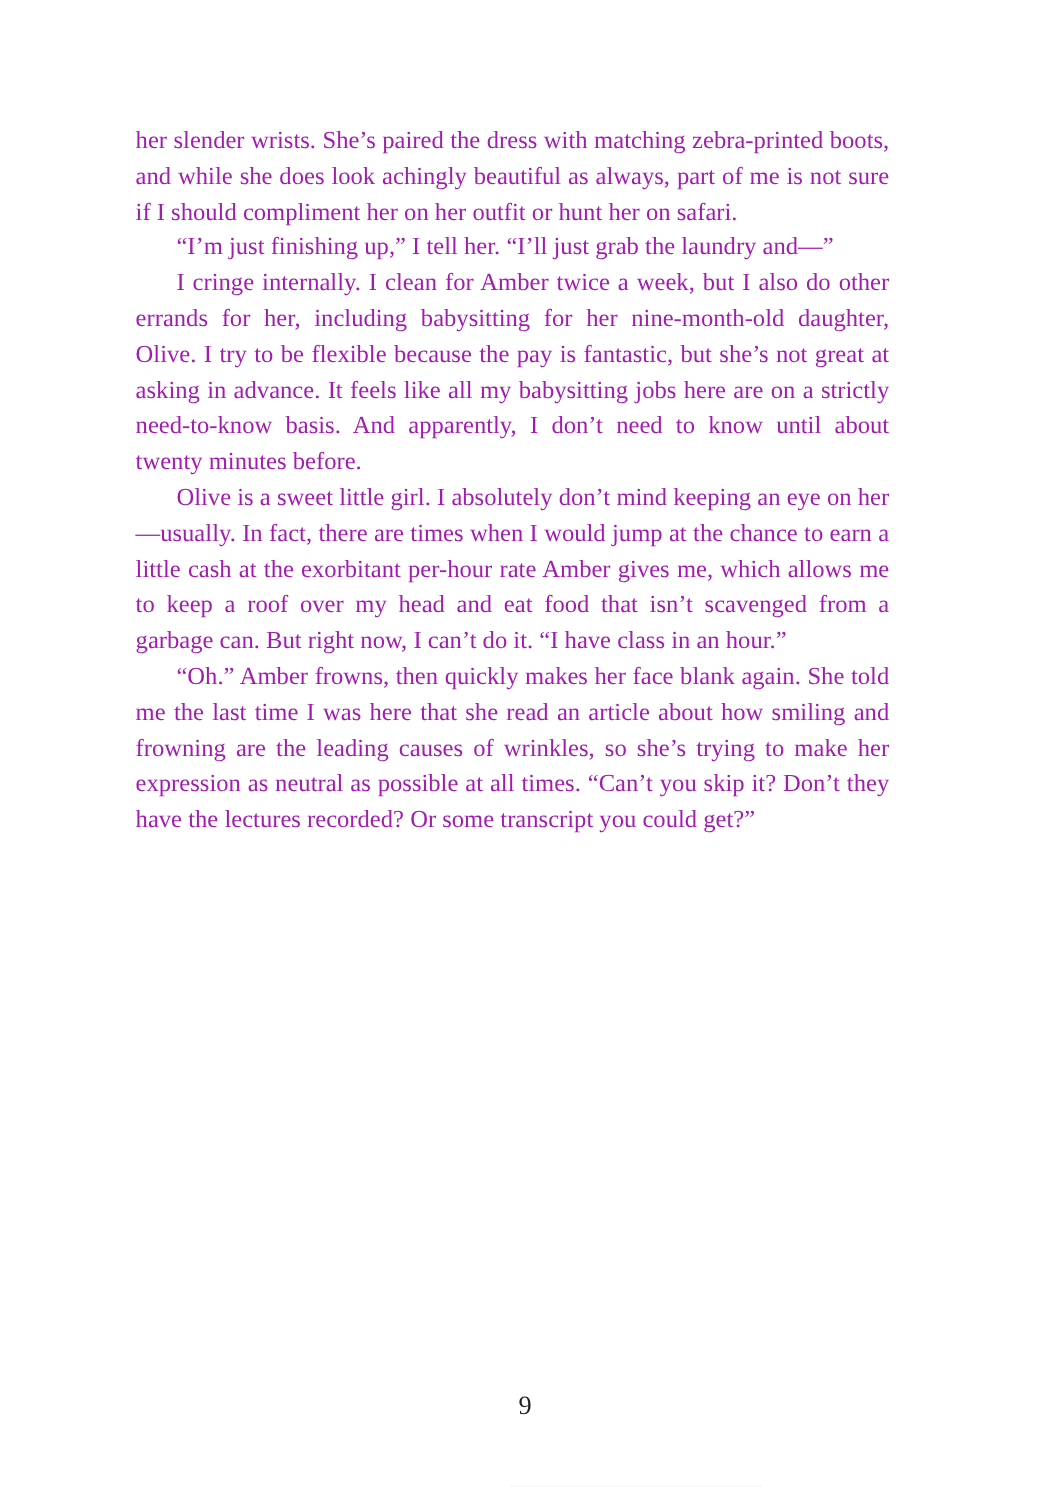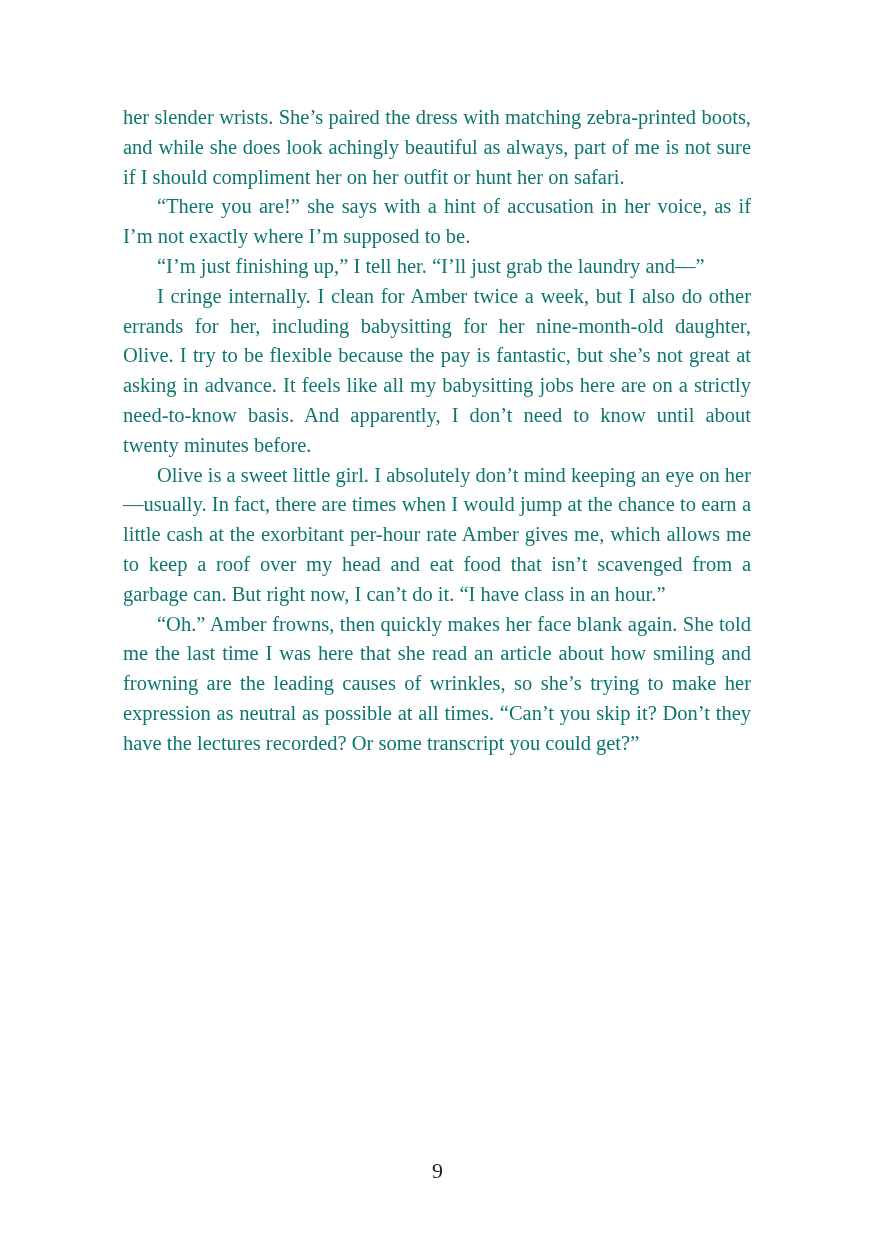--- a/index.html
+++ b/index.html
@@ -10,27 +10,27 @@
   .book-page {
     position: relative;
     width: 875px;
     height: 1239px;
     margin: 0 auto;
     background: #ffffff;
     overflow: hidden;
   }
   .text-block {
     position: absolute;
-    left: 123px;
+    left: 113px;
     top: 103px;
     width: 628px;
     font-family: "Liberation Serif", "DejaVu Serif", serif;
     font-size: 20.5px;
     line-height: 29.8px;
-    color: #0f766e;
+    color: #a21caf;
     text-align: justify;
   }
   .text-block p {
     margin: 0;
     padding: 0;
     text-indent: 34px;
     text-rendering: optimizeLegibility;
   }
   .text-block p.no-indent {
     text-indent: 0;
@@ -45,20 +45,19 @@
     font-size: 22px;
     color: #222222;
   }
 </style>
 </head>
 <body>
 
 <div class="book-page">
   <div class="text-block">
     <p class="no-indent">her slender wrists. She’s paired the dress with matching zebra-printed boots, and while she does look achingly beautiful as always, part of me is not sure if I should compliment her on her outfit or hunt her on safari.</p>
-    <p>“There you are!” she says with a hint of accusation in her voice, as if I’m not exactly where I’m supposed to be.</p>
     <p>“I’m just finishing up,” I tell her. “I’ll just grab the laundry and—”</p>
     <p>I cringe internally. I clean for Amber twice a week, but I also do other errands for her, including babysitting for her nine-month-old daughter, Olive. I try to be flexible because the pay is fantastic, but she’s not great at asking in advance. It feels like all my babysitting jobs here are on a strictly need-to-know basis. And apparently, I don’t need to know until about twenty minutes before.</p>
     <p>Olive is a sweet little girl. I absolutely don’t mind keeping an eye on her—usually. In fact, there are times when I would jump at the chance to earn a little cash at the exorbitant per-hour rate Amber gives me, which allows me to keep a roof over my head and eat food that isn’t scavenged from a garbage can. But right now, I can’t do it. “I have class in an hour.”</p>
     <p>“Oh.” Amber frowns, then quickly makes her face blank again. She told me the last time I was here that she read an article about how smiling and frowning are the leading causes of wrinkles, so she’s trying to make her expression as neutral as possible at all times. “Can’t you skip it? Don’t they have the lectures recorded? Or some transcript you could get?”</p>
   </div>
   <div class="page-number">9</div>
 </div>
 
 </body></html>

